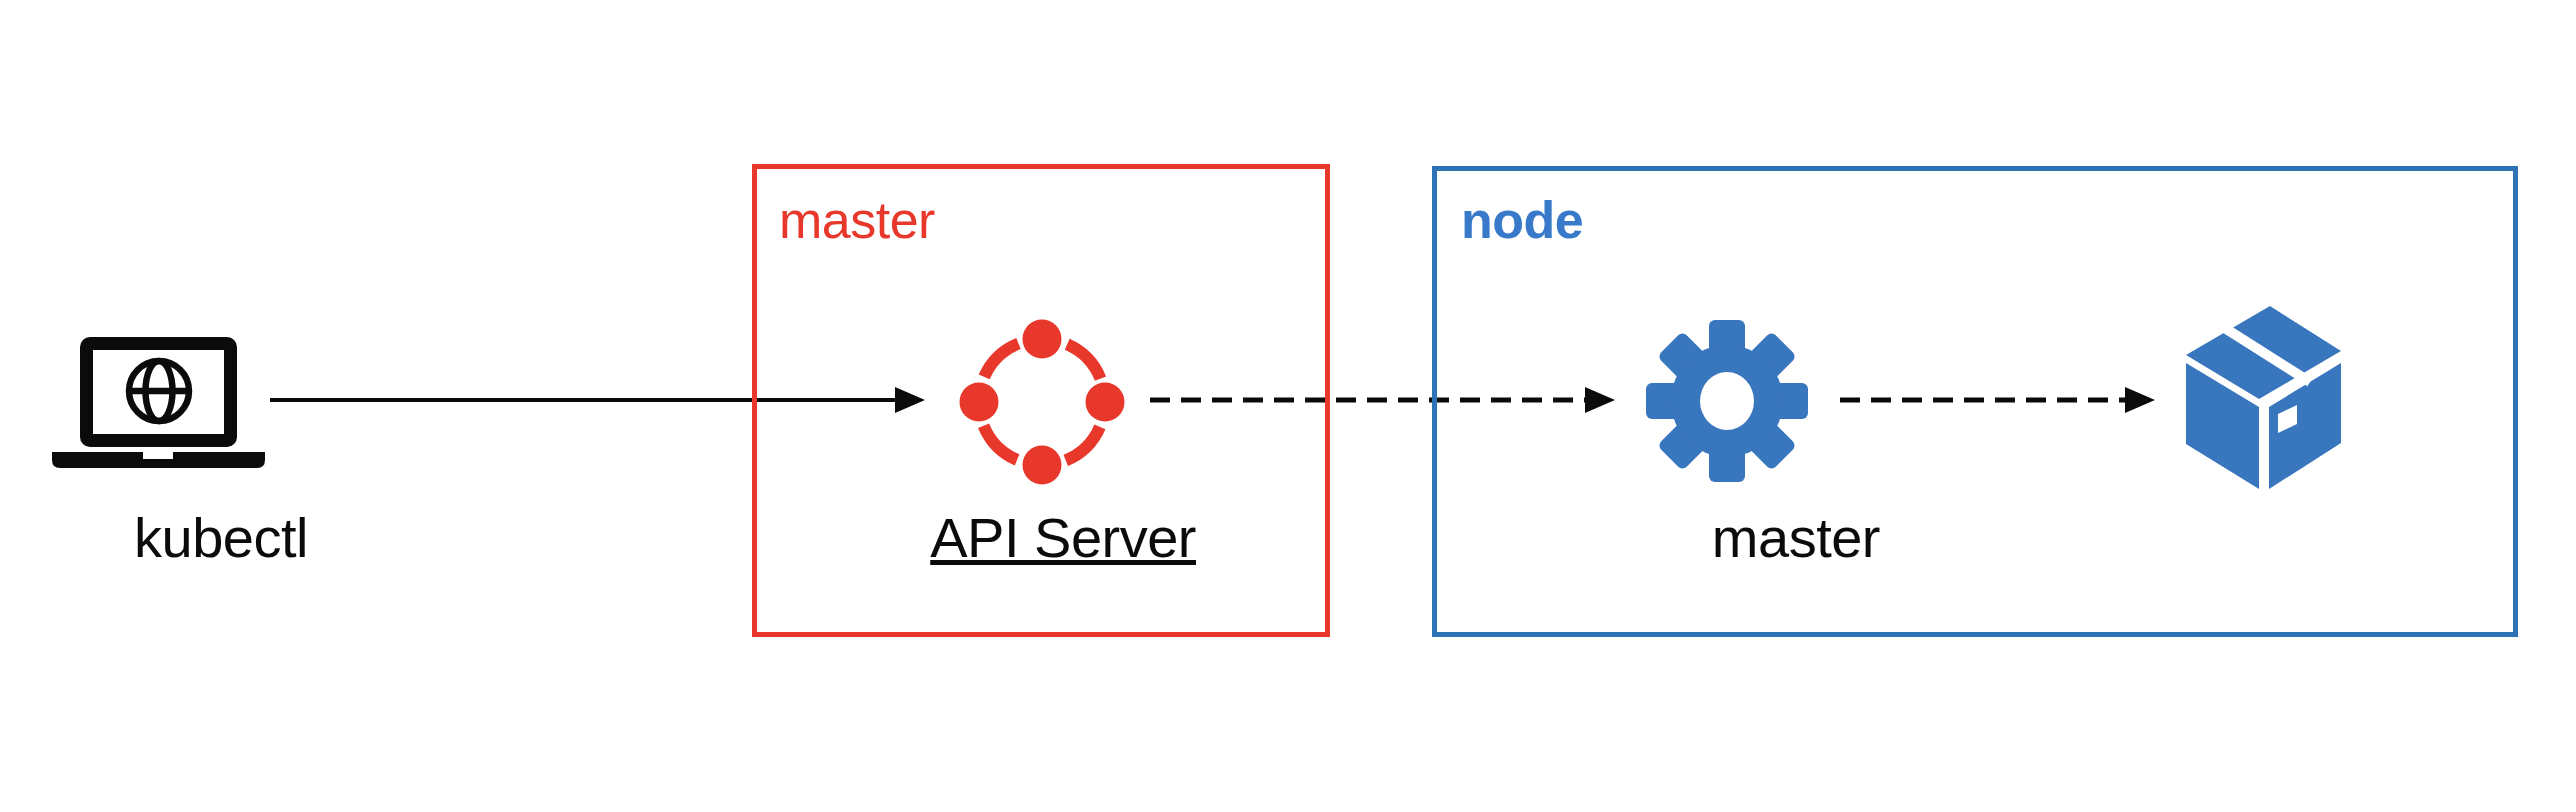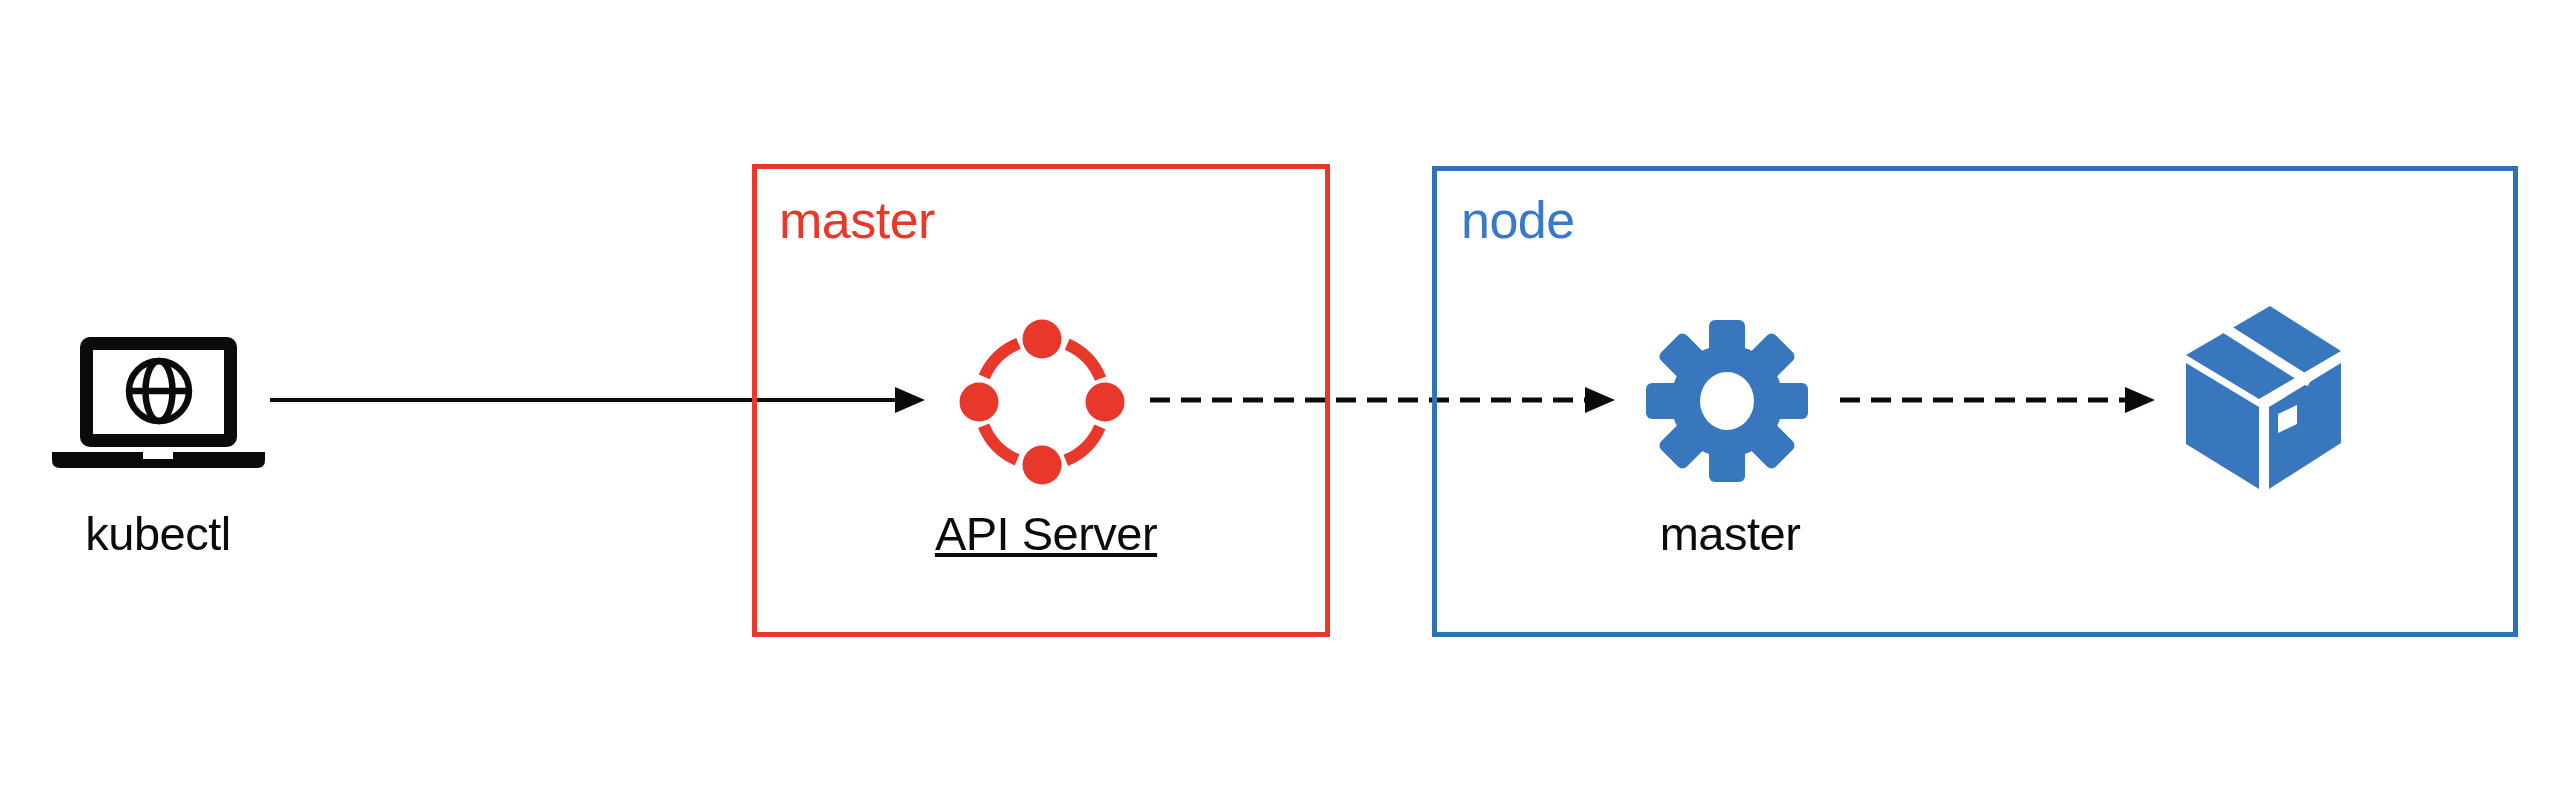--- a/index.html
+++ b/index.html
@@ -11,23 +11,23 @@
     position:relative; width:2576px; height:812px;
     background:var(--bg); overflow:hidden;
     font-family:"Liberation Sans", sans-serif;
   }
   .abs{position:absolute;}
   .group-box{position:absolute; box-sizing:border-box; background:transparent;}
   .group-box.master{left:752px; top:164px; width:578px; height:473px; border:5px solid var(--red);}
   .group-box.node{left:1432px; top:166px; width:1086px; height:471px; border:5px solid var(--blue_border);}
   .group-label{position:absolute; font-size:52px; line-height:1; letter-spacing:-0.5px; white-space:nowrap;}
   .group-label.master{left:779px; top:194px; color:var(--red);}
-  .group-label.node{left:1461px; top:194px; color:var(--blue_text);}
+  .group-label.node{left:1461px; top:194px; color:var(--blue_text);font-weight:bold;}
   .comp-label{
-    position:absolute; width:300px; text-align:center; font-size:47px;
+    position:absolute; width:300px; text-align:right; font-size:56px;
     line-height:1; letter-spacing:-0.5px; color:var(--ink); white-space:nowrap;
   }
   .lbl-kubectl{left:8px;    top:510px;}
   .lbl-api    {left:896px;  top:510px;text-decoration:underline;}
   .lbl-kubelet{left:1580px; top:510px;}
   .lbl-pod    {left:2109px; top:510px;}
   svg{display:block;}
 </style>
 </head>
 <body>

